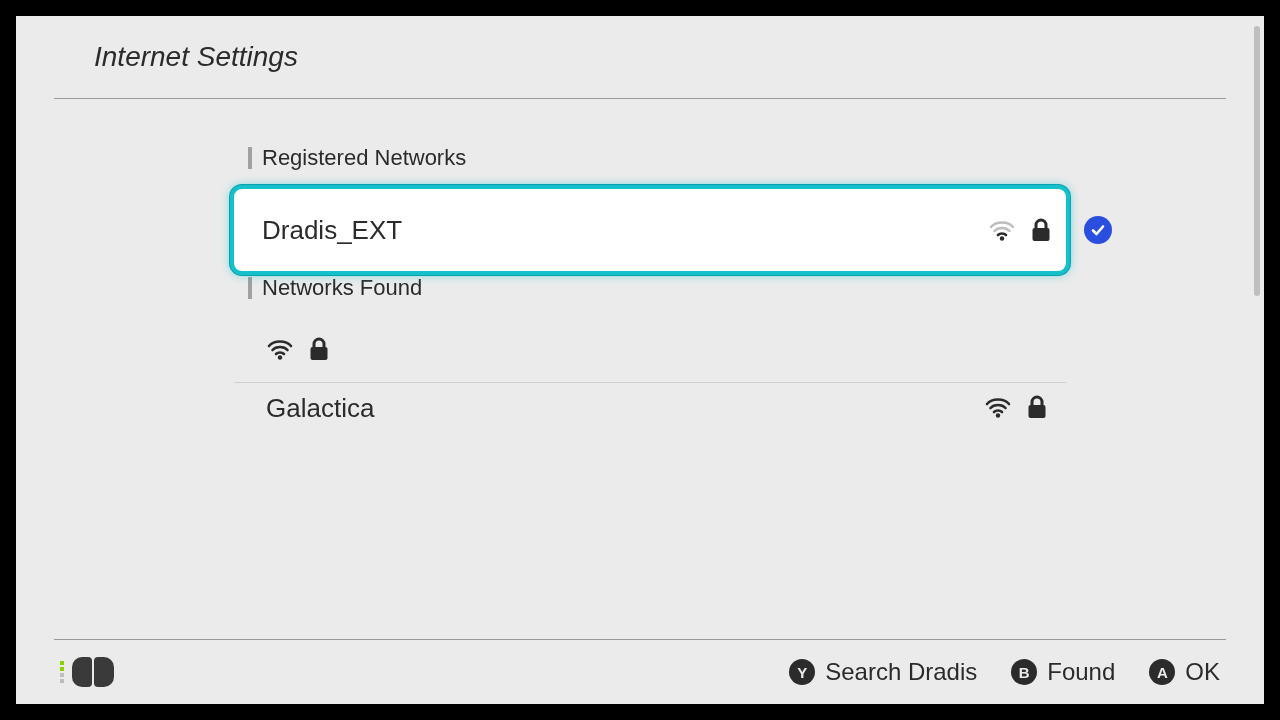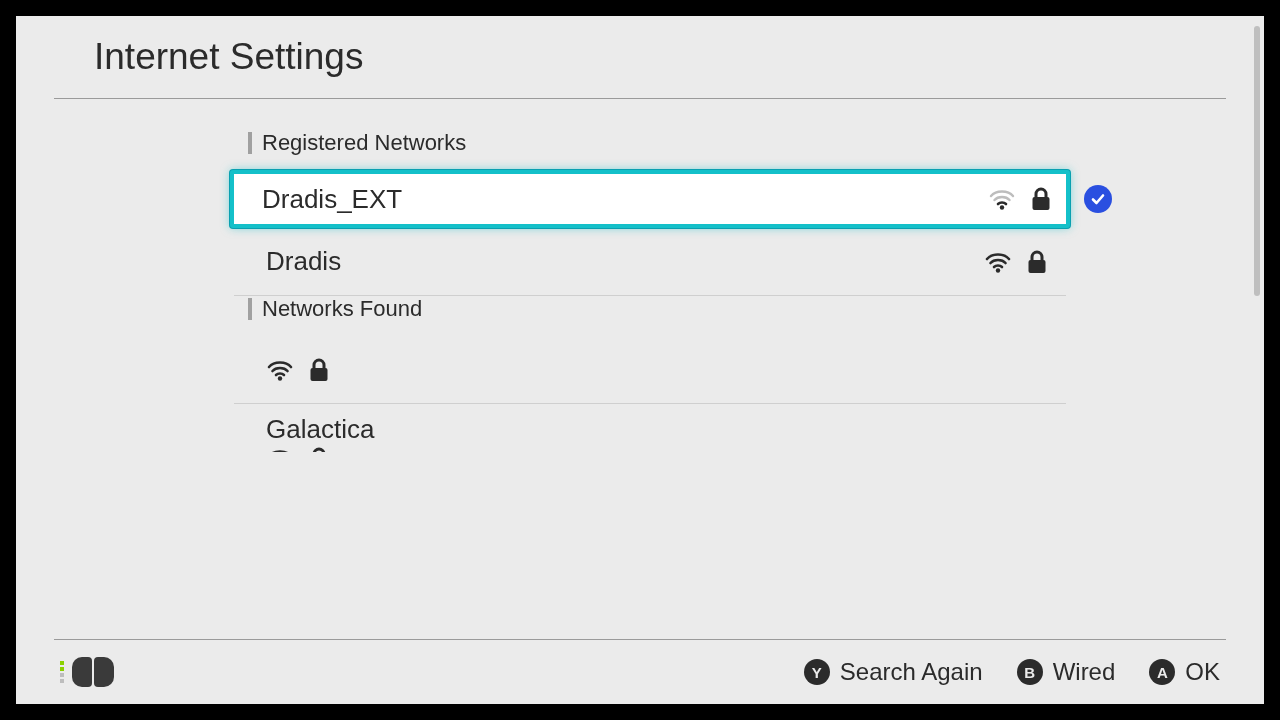--- a/index.html
+++ b/index.html
@@ -16,35 +16,36 @@
 
   
   .header {
     position: absolute;
     left: 38px; top: 0;
     width: 1172px; height: 82px;
     display: flex; align-items: center;
     padding-left: 40px;
   }
   .header .title {
-    font-size: 37px;
+    font-size: 28px;
     color: #2b2b2b;
     font-weight: 400;
+    font-style: italic;
   }
   .header-rule {
     position: absolute;
     left: 38px; top: 82px;
     width: 1172px; height: 1px;
     background: #9a9a9a;
   }
 
   
   .body {
     position: absolute;
-    left: 38px; top: 68px;
+    left: 38px; top: 83px;
     width: 1172px; height: 540px;
     overflow: hidden;
     padding-left: 180px;
     padding-right: 160px;
     padding-top: 46px;
   }
 
   .section-label {
     display: flex; align-items: center;
     font-size: 22px;
@@ -67,24 +68,24 @@
     border-bottom: 1px solid #cfcfcf;
     font-size: 26px;
     color: #2b2b2b;
   }
   .row.last { border-bottom: 1px solid #cfcfcf; margin-bottom: 38px; }
   .row .icons { display: flex; align-items: center; gap: 14px; }
 
   .row.focused {
     background: #fff;
     border: 4px solid #14c0c9;
-    border-radius: 3px;
+    border-radius: 12px;
     box-shadow: 0 0 0 1px #0aa0b0, 0 0 10px rgba(20,192,201,.55);
     margin-left: -4px; margin-right: -4px;
-    height: 58px;
+    height: 90px;
     padding: 0 14px 0 28px;
     border-bottom: 4px solid #14c0c9;
   }
 
   .check-badge {
     position: absolute;
     right: -46px; top: 50%;
     transform: translateY(-50%);
     width: 28px; height: 28px;
     border-radius: 50%;
@@ -147,21 +148,20 @@
     font-size:15px; font-weight:600;
   }
 
   
   .row.partial {
     height: 48px;
     overflow: hidden;
     align-items: flex-start;
     padding-top: 10px;
     border-bottom: none;
-    flex-direction: column;
   }
 </style>
 </head>
 <body>
 
 <div class="screen">
 
   <div class="header">
     <div class="title">Internet Settings</div>
   </div>
@@ -196,41 +196,20 @@
             </svg>
         </span>
       </span>
       <span class="check-badge">
         <svg viewBox="0 0 16 16">
             <path d="M3 8.5 L6.5 12 L13 4.5" fill="none" stroke="#fff" stroke-width="2.6" stroke-linecap="round" stroke-linejoin="round"></path>
           </svg>
       </span>
     </div>
 
-    <div class="row">
-      <span>Dradis</span>
-      <span class="icons">
-        <span class="wifi">
-          <svg viewBox="0 0 28 28">
-              <g fill="none" stroke="#2b2b2b" stroke-width="2.6" stroke-linecap="round">
-                <path d="M3 11 C8 5 20 5 25 11"></path>
-                <path d="M6.5 15 C10 11 18 11 21.5 15"></path>
-                <path d="M10 19 C12 17 16 17 18 19"></path>
-              </g>
-              <circle cx="14" cy="22.5" r="2.2" fill="#2b2b2b"></circle>
-            </svg>
-        </span>
-        <span class="lock">
-          <svg viewBox="0 0 22 28">
-              <rect x="2.5" y="12" width="17" height="13" rx="2" fill="#2b2b2b"></rect>
-              <path d="M6 12 V9 a5 5 0 0 1 10 0 V12" fill="none" stroke="#2b2b2b" stroke-width="3"></path>
-            </svg>
-        </span>
-      </span>
-    </div>
 
 
 
     <div class="section-label">
       <span class="tick"></span>
       <span>Networks Found</span>
     </div>
 
     <div class="row">
       <span class="icons">
@@ -291,25 +270,25 @@
           <span></span>
       </div>
       <div class="joycons">
         <div class="jc l"></div>
         <div class="jc r"></div>
       </div>
     </div>
     <div class="footer-actions">
       <div class="act">
         <span class="btn-circle">Y</span>
-        <span>Search Again</span>
+        <span>Search Dradis</span>
       </div>
       <div class="act">
         <span class="btn-circle">B</span>
-        <span>Wired</span>
+        <span>Found</span>
       </div>
       <div class="act">
         <span class="btn-circle">A</span>
         <span>OK</span>
       </div>
     </div>
   </div>
 
 </div>
 

